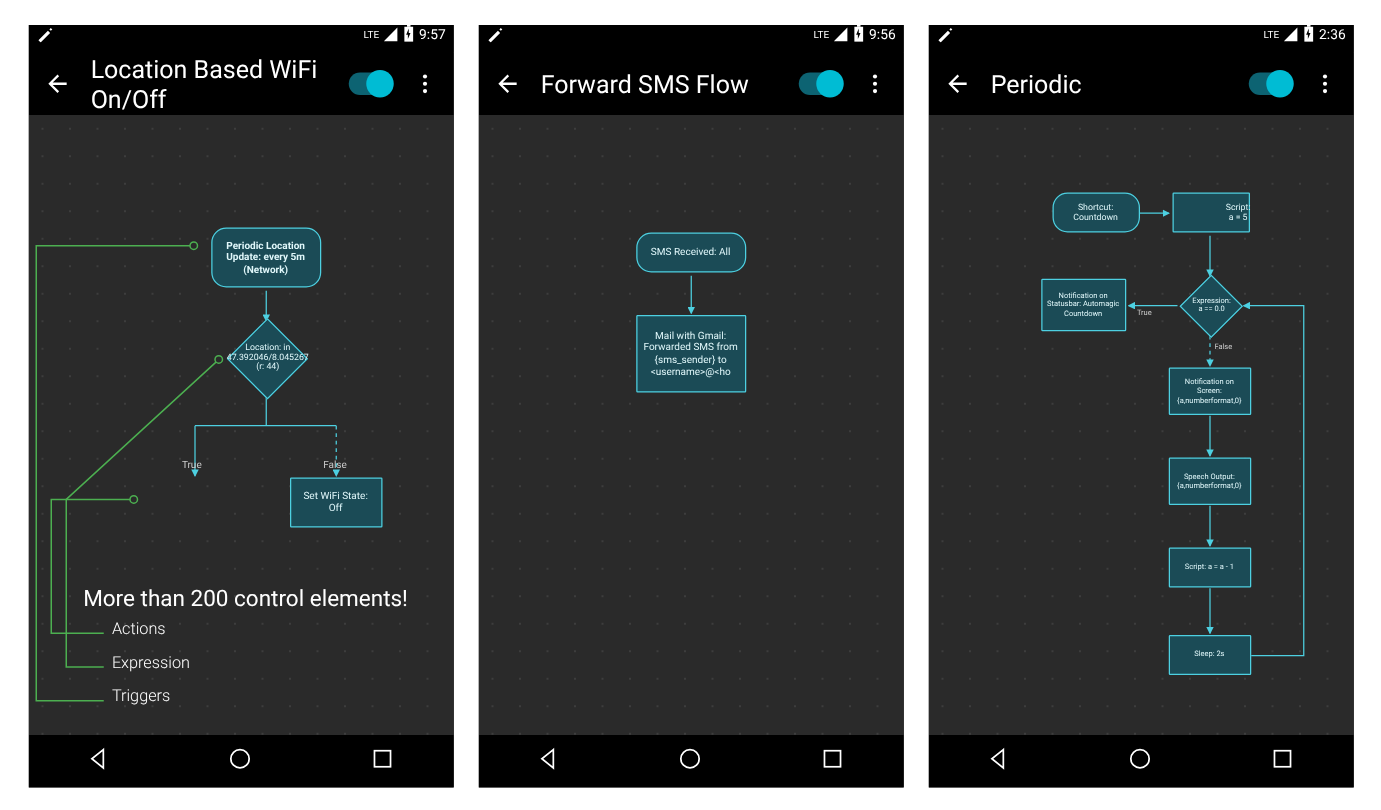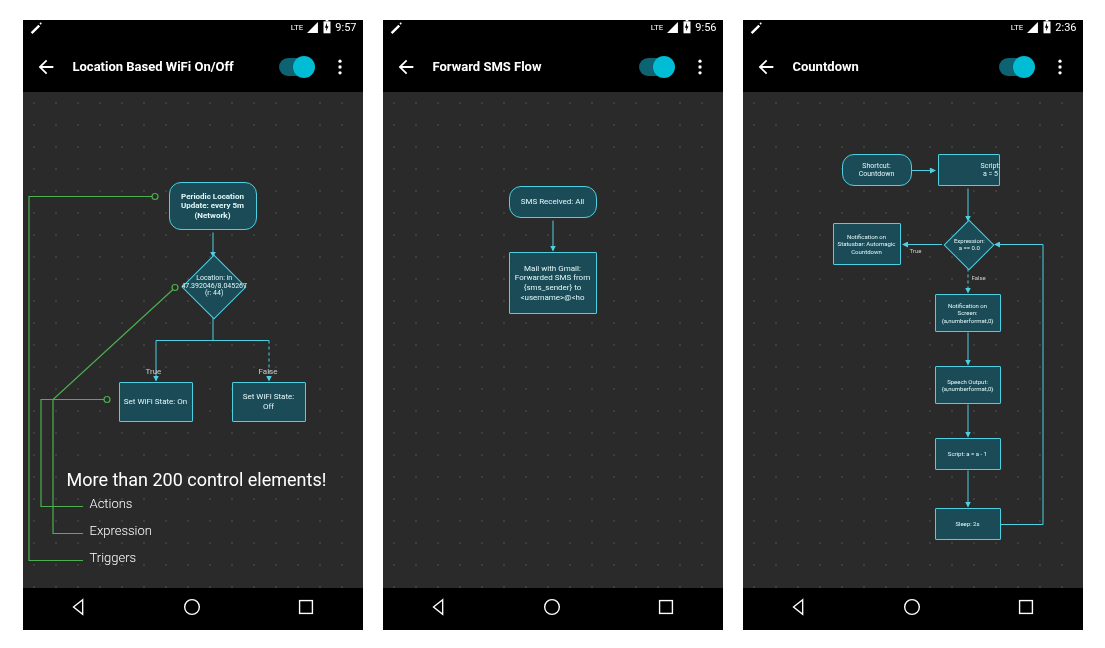--- a/index.html
+++ b/index.html
@@ -43,23 +43,22 @@
   .back-btn, .menu-btn {
     width: 38px;
     height: 38px;
     display: flex;
     align-items: center;
     justify-content: center;
     cursor: pointer;
   }
   .title {
     flex: 1;
-    font-size: 13px;
+    font-size: 20px;
     line-height: 1.2;
-    font-weight: bold;
   }
   .toggle {
     width: 34px;
     height: 18px;
     background: #0d6372;
     border-radius: 10px;
     position: relative;
     cursor: pointer;
   }
   .toggle::after {
@@ -208,23 +207,20 @@
     </svg>
 
     <div class="node rounded" style="left:146px; top:90px; width:88px; height:48px;font-weight:bold;">
       <span>Periodic Location Update: every 5m (Network)</span>
     </div>
     <div class="diamond" style="left:168px; top:172px; width:44px; height:44px; display:flex; align-items:center; justify-content:center;">
       <div class="dtxt">Location: in 47.392046/8.045267 (r: 44)</div>
     </div>
     <div class="tf-label" style="left:123px; top:275px;">True</div>
     <div class="tf-label" style="left:236px; top:275px;">False</div>
-    <div class="node rect" style="left:96px; top:290px; width:74px; height:40px;">
-      <span>Set WiFi State: On</span>
-    </div>
     <div class="node rect" style="left:209px; top:290px; width:74px; height:40px;">
       <span>Set WiFi State: Off</span>
     </div>
 
     <div class="overlay-text headline" style="left:44px; top:377px;">More than 200 control elements!</div>
     <div class="overlay-text bullet" style="left:67px; top:404px;">Actions</div>
     <div class="overlay-text bullet" style="left:67px; top:431px;">Expression</div>
     <div class="overlay-text bullet" style="left:67px; top:458px;">Triggers</div>
   </div>
   <div class="navbar">
@@ -328,21 +324,21 @@
         </svg>
       <span>2:36</span>
     </div>
   </div>
   <div class="appbar">
     <div class="back-btn">
       <svg width="22" height="22" viewBox="0 0 24 24">
           <path fill="#fff" d="M20 11H7.8l5.6-5.6L12 4l-8 8 8 8 1.4-1.4L7.8 13H20z"></path>
         </svg>
     </div>
-    <div class="title">Countdown</div>
+    <div class="title">Periodic</div>
     <div class="toggle"></div>
     <div class="menu-btn">
       <svg width="20" height="20" viewBox="0 0 24 24">
           <circle cx="12" cy="5" r="2" fill="#fff"></circle>
           <circle cx="12" cy="12" r="2" fill="#fff"></circle>
           <circle cx="12" cy="19" r="2" fill="#fff"></circle>
         </svg>
     </div>
   </div>
   <div class="canvas">

